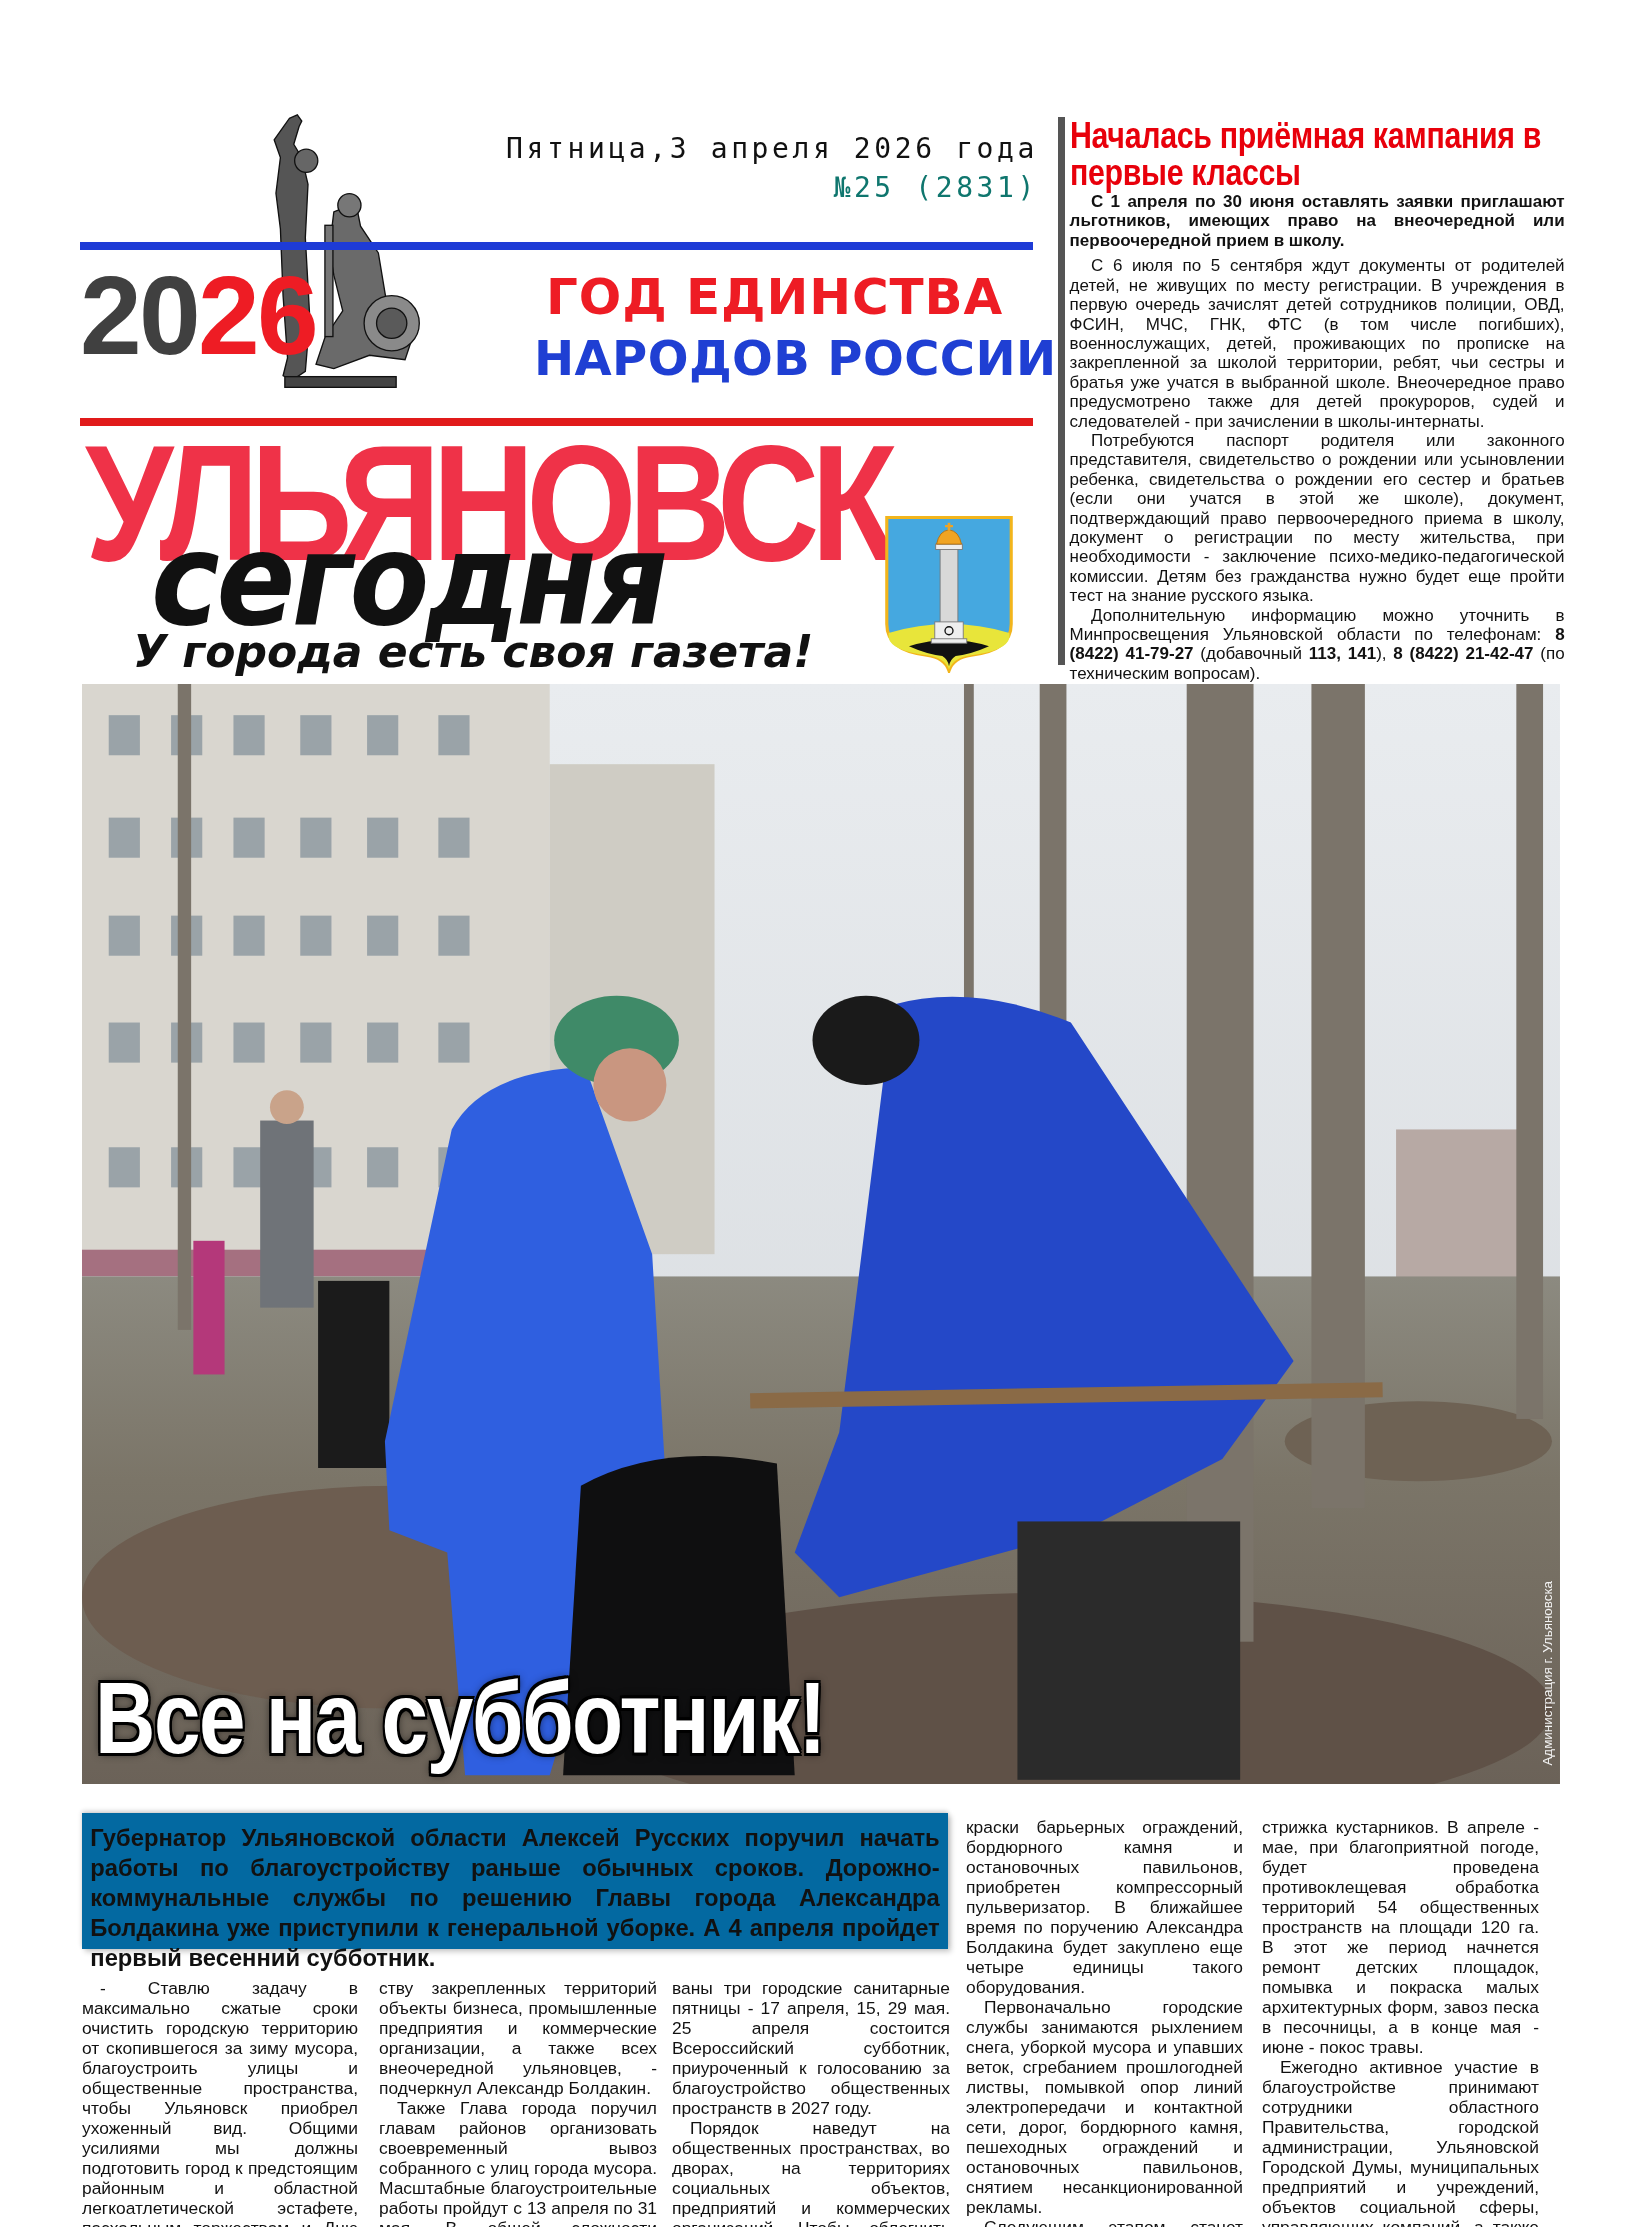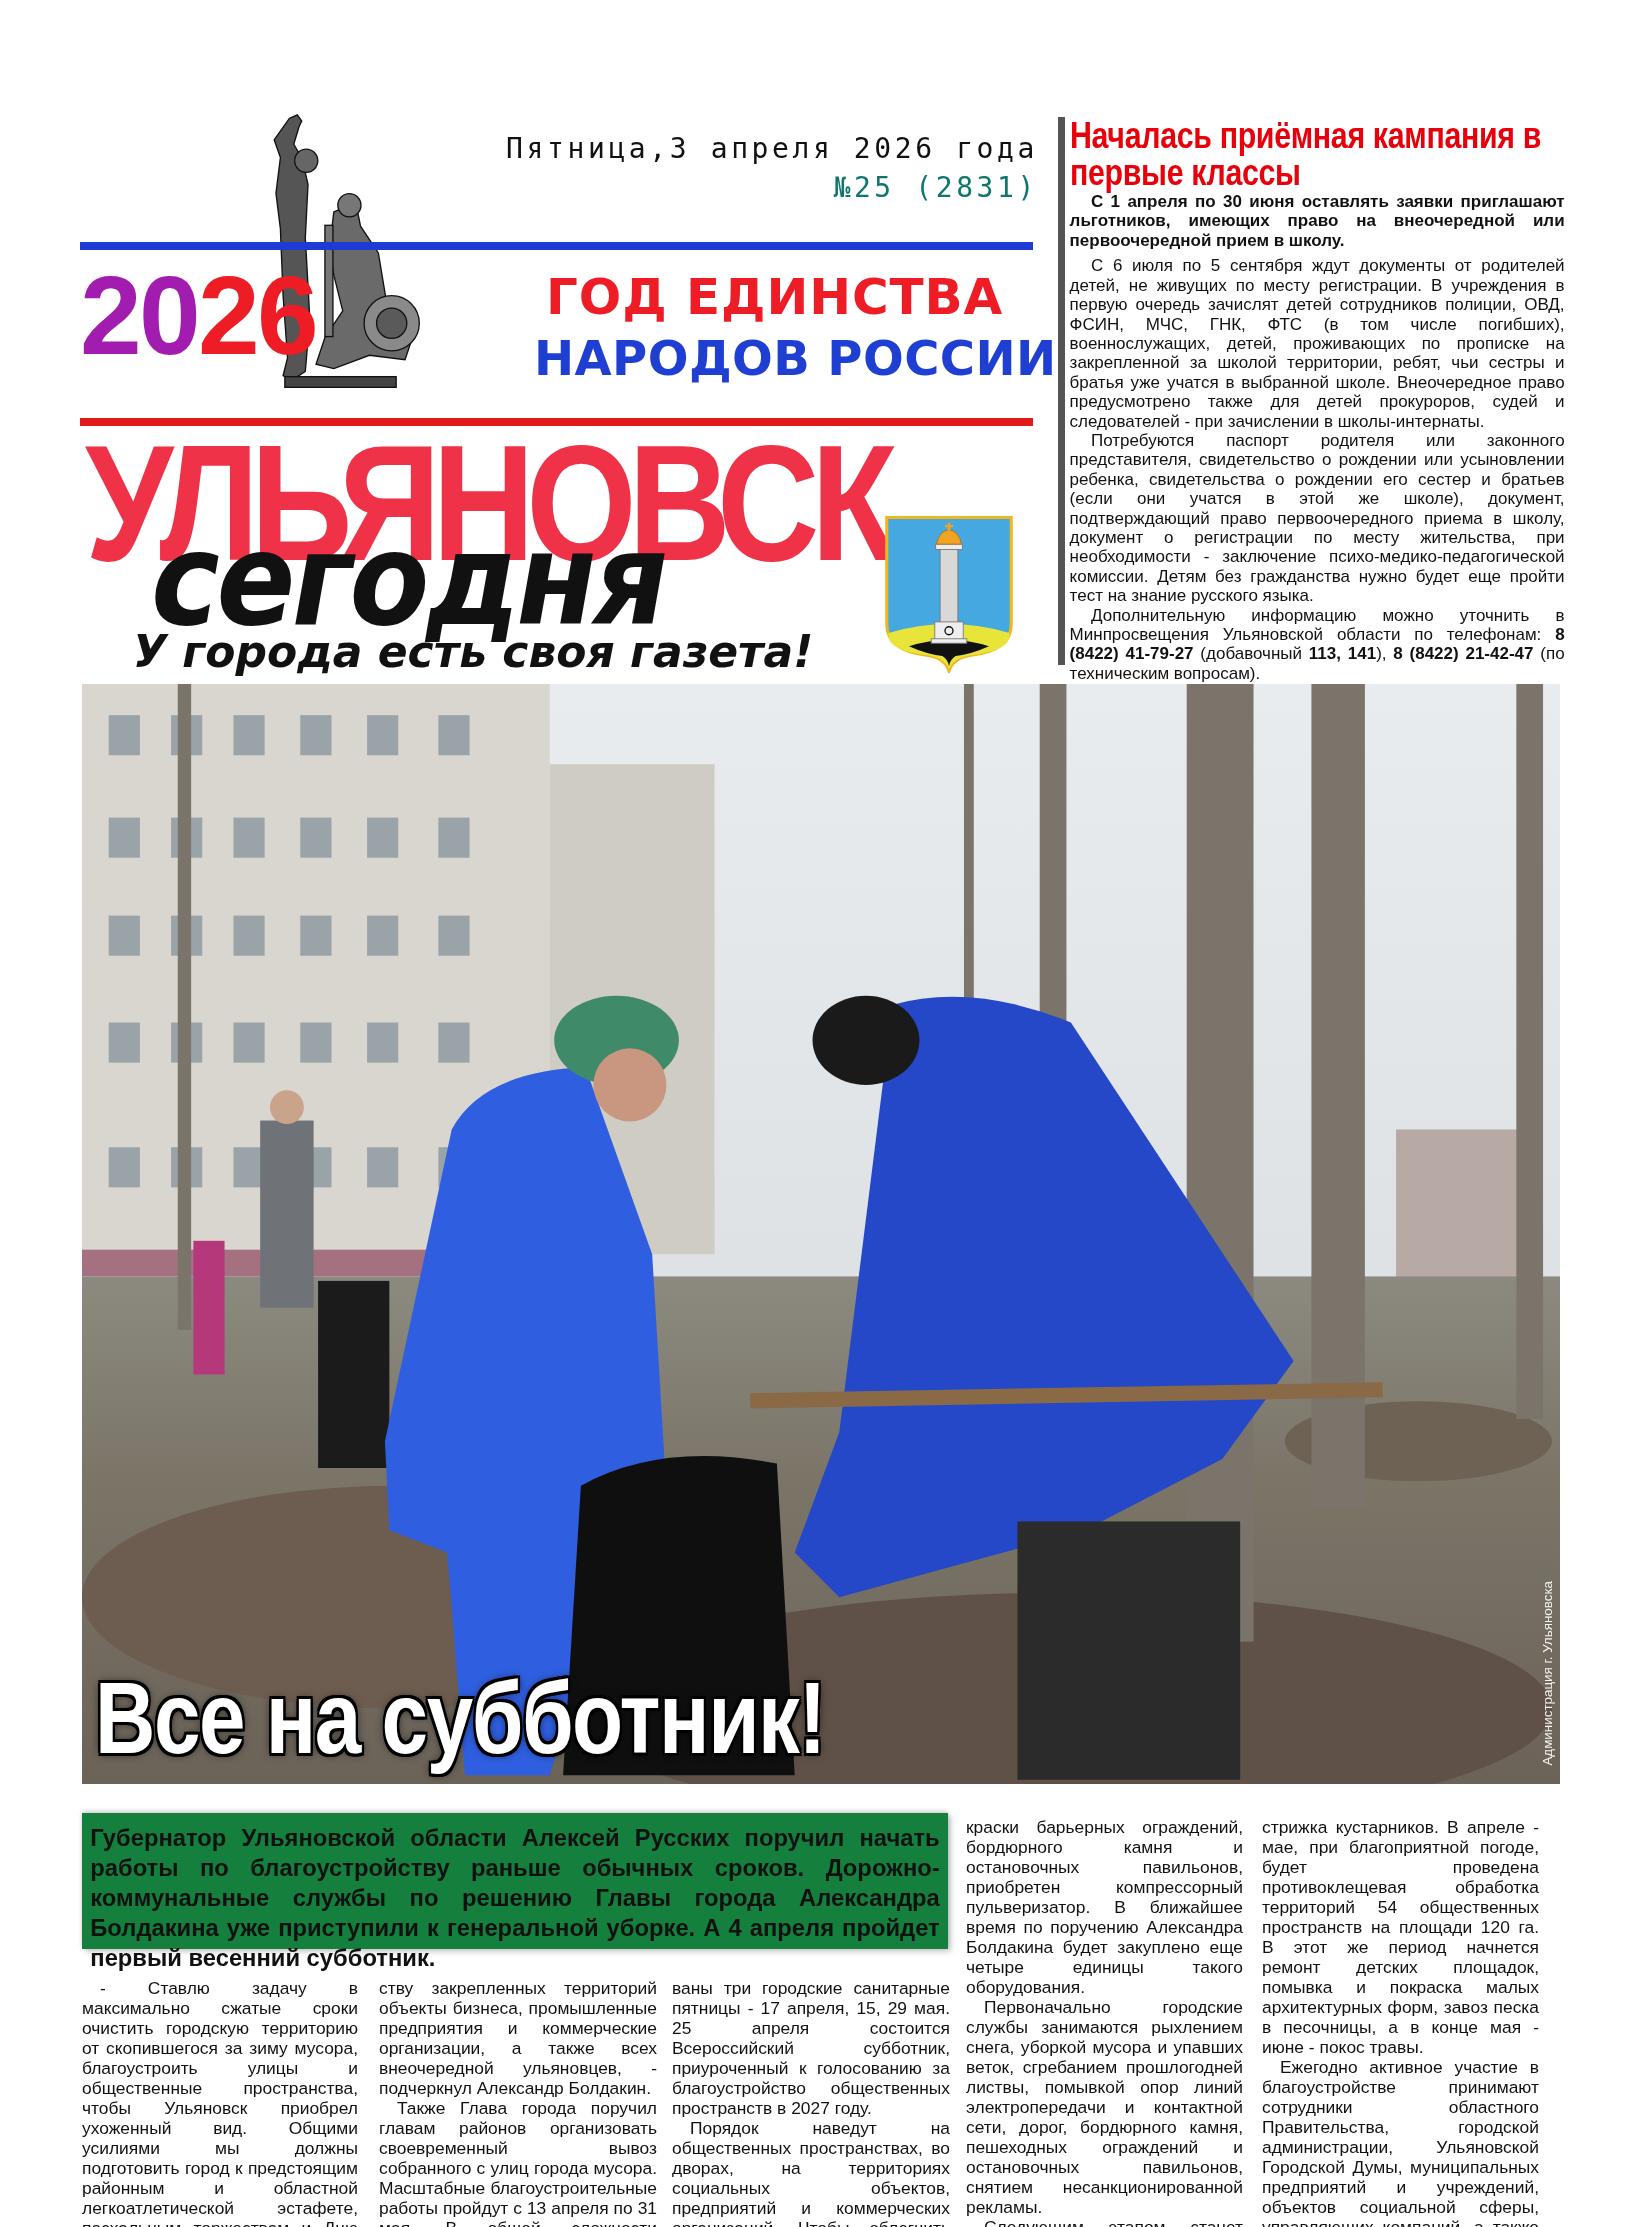--- a/index.html
+++ b/index.html
@@ -6,21 +6,21 @@
   body{width:1646px;height:2328px;position:relative;overflow:hidden;font-family:"Liberation Sans",sans-serif;color:#111;}
   .abs{position:absolute;}
   
   #masthead{left:80px;top:114px;width:958px;height:561px;}
   .date-line{position:absolute;right:0;top:18px;font-family:"DejaVu Sans Mono",monospace;font-size:28px;letter-spacing:3.6px;color:#111;white-space:nowrap;}
   .issue-line{position:absolute;right:0;top:57px;font-family:"DejaVu Sans Mono",monospace;font-size:28px;letter-spacing:3.6px;color:#0f766e;white-space:nowrap;}
   .rule{position:absolute;left:0;width:953px;height:8px;}
   .rule.blue{top:128px;background:#1e3bd6;}
   .rule.red{top:304px;background:#e11a1a;}
   .year{position:absolute;left:0;top:147px;font-family:"Liberation Sans",sans-serif;font-weight:bold;font-size:111px;line-height:1;letter-spacing:-2.7px;}
-  .year .b{color:#a21caf;text-align:center;} .year .r{color:#ee1c24;}
+  .year .b{color:#404040;text-align:center;} .year .r{color:#ee1c24;}
   .unity1{position:absolute;left:466px;top:154px;font-weight:bold;font-size:50px;color:#ee1c24;letter-spacing:0.9px;white-space:nowrap;font-family:"DejaVu Sans",sans-serif;}
   .unity2{position:absolute;left:454px;top:216px;font-weight:bold;font-size:48px;color:#1f3fd3;letter-spacing:0.4px;white-space:nowrap;font-family:"DejaVu Sans",sans-serif;text-align:center;}
   .monument{position:absolute;left:178px;top:0px;width:165px;height:276px;}
   .title-main{position:absolute;left:4.5px;top:307px;font-family:"Liberation Sans",sans-serif;font-weight:bold;font-size:165px;line-height:1;color:#ef3248;letter-spacing:-9.8px;transform:scaleX(0.86);transform-origin:left top;white-space:nowrap;}
   .title-sub{position:absolute;left:71px;top:401px;font-family:"DejaVu Sans",sans-serif;font-weight:bold;font-style:italic;font-size:129px;line-height:1;color:#111;letter-spacing:-3.6px;transform:scaleX(0.9);transform-origin:left top;white-space:nowrap;}
   .slogan{position:absolute;left:53px;top:512px;font-family:"DejaVu Sans",sans-serif;font-weight:bold;font-style:italic;font-size:44px;color:#111;white-space:nowrap;}
   .coat{position:absolute;left:802px;top:399px;width:134px;height:160px;}
   
   #sidebar{left:1058px;top:117px;width:512px;height:557px;}
   .side-bar{position:absolute;left:0;top:0;width:7.1px;height:548px;background:#555;}
@@ -29,21 +29,21 @@
   .side-p{font-family:"Liberation Sans Narrow","Liberation Sans",sans-serif;font-size:17px;line-height:19.4px;text-align:justify;margin:0;text-indent:21.4px;}
   .side-p.lead{font-weight:bold;margin-bottom:6.2px;}
   .side-p b{font-weight:bold;}
   
   #photo{left:82px;top:684px;width:1478px;height:1100px;overflow:hidden;}
   .photo-bg{position:absolute;inset:0;}
   .photo-title{position:absolute;left:13.4px;top:976px;font-family:"Liberation Sans",sans-serif;font-weight:bold;font-size:102px;color:#fff;letter-spacing:-1.8px;transform:scaleX(0.82);transform-origin:left top;white-space:nowrap;
     text-shadow:-2.7px -2.7px 0 #000,2.7px -2.7px 0 #000,-2.7px 2.7px 0 #000,2.7px 2.7px 0 #000,0 2.7px 0 #000,0 -2.7px 0 #000,2.7px 0 0 #000,-2.7px 0 0 #000,0 0 10.7px rgba(0,0,0,.8);}
   .photo-credit{position:absolute;right:5.3px;bottom:18px;writing-mode:vertical-rl;transform:rotate(180deg);color:#f3f3f3;font-size:13.4px;font-family:"Liberation Sans",sans-serif;}
   
-  #lead{left:82px;top:1813px;width:866px;height:136px;background:#15803d;box-shadow:0 -1.8px 4.5px rgba(0,0,0,.18),2.7px 2.7px 5.3px rgba(0,0,0,.2);}
+  #lead{left:82px;top:1813px;width:866px;height:136px;background:#0369a1;box-shadow:0 -1.8px 4.5px rgba(0,0,0,.18),2.7px 2.7px 5.3px rgba(0,0,0,.2);}
   .lead-text{position:absolute;left:3.6px;top:9.8px;width:858px;font-family:"Liberation Sans",sans-serif;font-weight:bold;font-size:24px;line-height:30px;text-align:justify;transform:scaleX(0.99);}
   
   .col{position:absolute;font-family:"Liberation Sans",sans-serif;font-size:17.4px;line-height:20px;text-align:justify;}
   .col p{margin:0;text-indent:18px;}
   .col p.cont{text-indent:0;}
   #col1{left:82px;top:1978px;width:276px;}
   #col2{left:379px;top:1978px;width:278px;}
   #col3{left:672px;top:1978px;width:278px;}
   #col4{left:966px;top:1817px;width:277px;}
   #col5{left:1262px;top:1817px;width:277px;}

